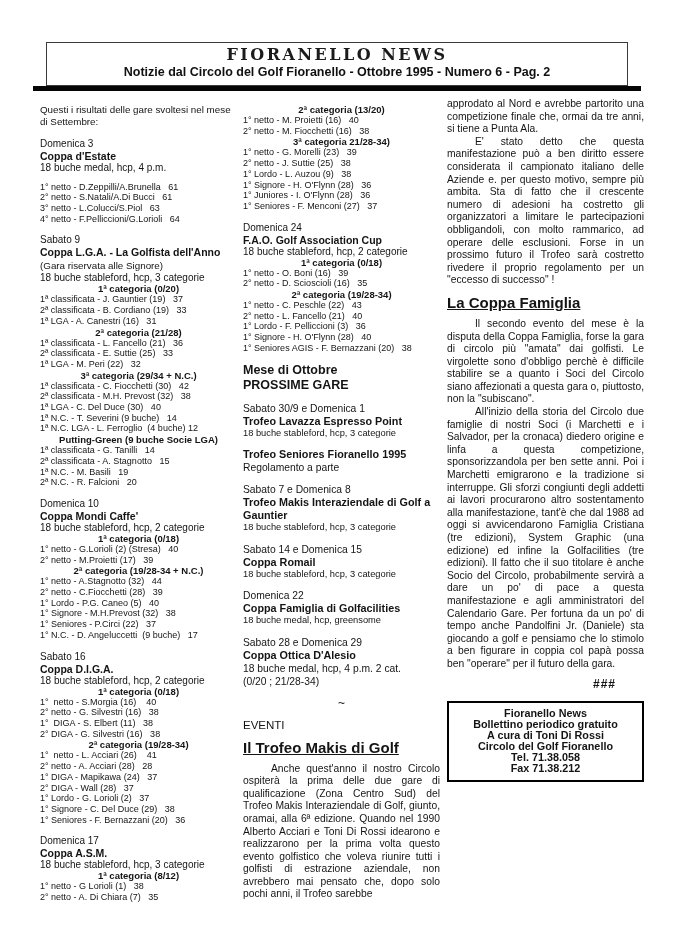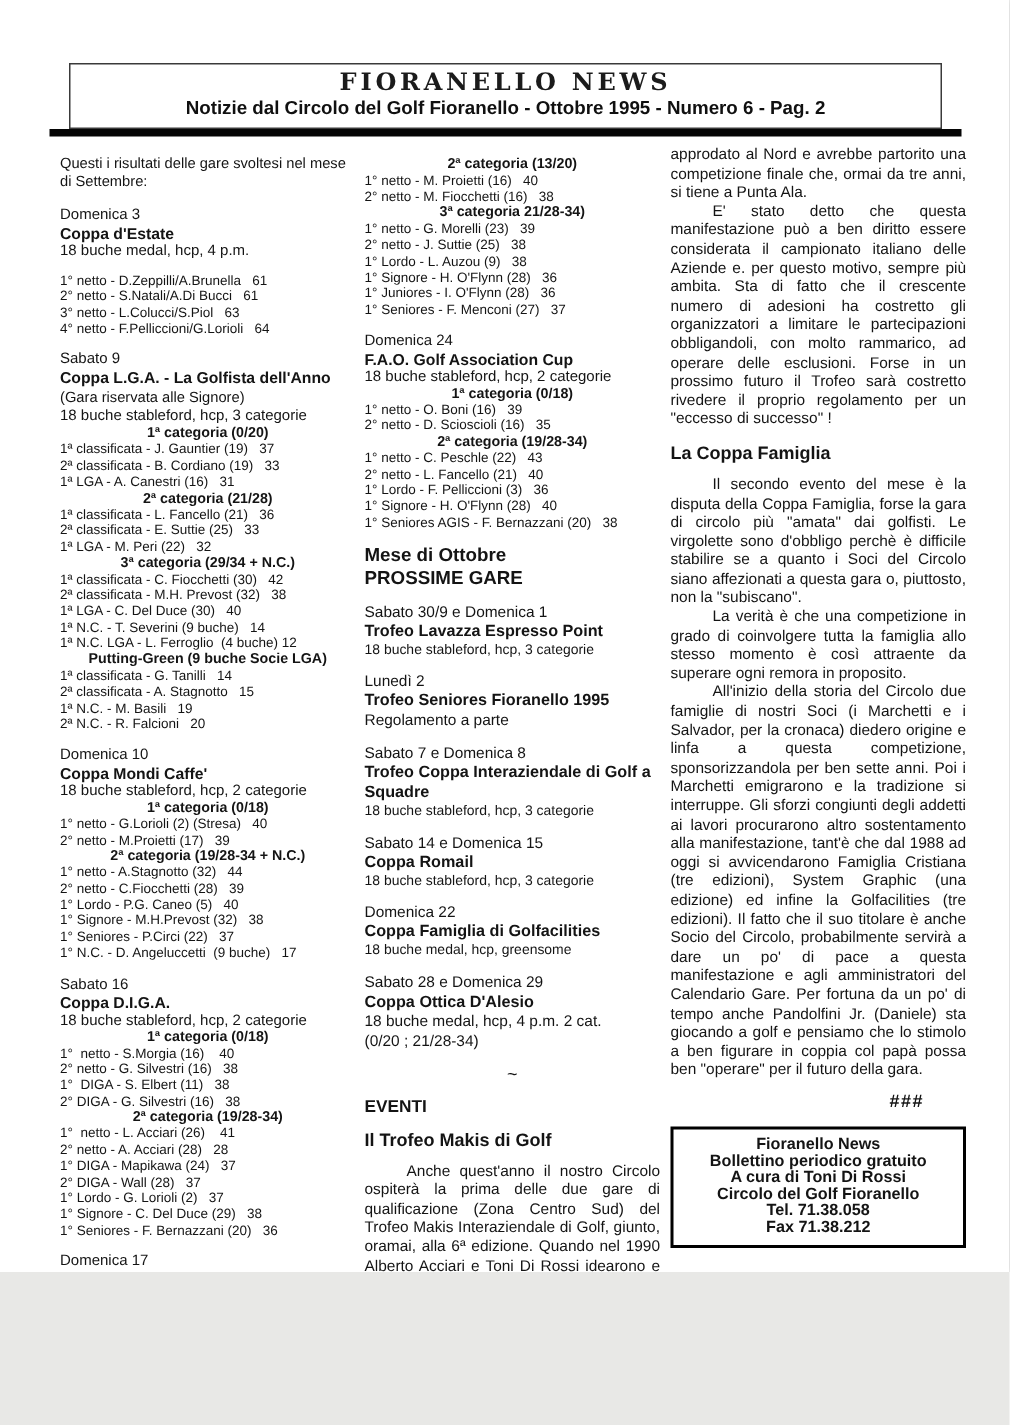--- a/index.html
+++ b/index.html
@@ -1,17 +1,17 @@
 <!DOCTYPE html>
 <html><head>
 <meta charset="utf-8">
 <style>
   html,body{margin:0;padding:0;background:#e8e8e6;}
   .page{
-    position:relative;width:673px;height:848px;background:#ffffff;
+    position:relative;width:673px;height:950px;background:#ffffff;
     font-family:"Liberation Sans",sans-serif;color:#141414;overflow:hidden;
     box-shadow:0 0 4px rgba(0,0,0,.3);
   }
   .header-box{
     position:absolute;left:46px;top:42px;width:580px;
     border:1px solid #3a3a3a;text-align:center;padding:3px 0 5px;
     background:#fff;
   }
   .hdr-title{
     font-family:"DejaVu Serif",serif;font-weight:bold;font-size:16px;
@@ -27,22 +27,22 @@
 
   .b-intro{font-size:9.8px;line-height:11.8px;}
   .b-date{font-size:10px;line-height:12px;margin-top:1px;}
   .b-title,.b-titlemix{font-size:10.5px;font-weight:bold;line-height:12px;}
   .b-titlemix .norm{font-weight:normal;font-size:9.8px;}
   .b-sub{font-size:10px;line-height:11px;}
   .b-cat{font-size:9.5px;font-weight:bold;text-align:center;line-height:11px;}
   .b-res{font-size:9px;line-height:10.7px;white-space:pre-wrap;}
   .b-gap{height:9px;}
   .b-h1{font-size:12.5px;font-weight:bold;line-height:15px;}
-  .b-h2{font-size:11.5px;font-weight:bold;line-height:14px;}
-  .b-h3{font-size:12px;font-weight:bold;line-height:13px;}
+  .b-h2{font-size:11.5px;font-weight:normal;line-height:14px;}
+  .b-h3{font-size:15px;font-weight:bold;line-height:13px;text-decoration:underline;}
   .b-par,.b-pari{font-size:10.3px;line-height:12.6px;text-align:justify;}
   .b-pari{text-indent:28px;}
   .b-gdate{font-size:10.3px;line-height:13px;}
   .b-gtitle{font-size:10.8px;font-weight:bold;line-height:13px;}
   .b-gsub{font-size:9.3px;line-height:11.5px;}
   .b-plain{font-size:10.3px;line-height:13px;}
   .b-tilde{text-align:center;font-size:12px;line-height:12px;}
   .b-hash{text-align:right;font-weight:bold;font-size:12px;letter-spacing:1px;
           padding-right:28px;margin-top:6px;}
   .b-box{
@@ -159,26 +159,25 @@
       <div class="b-res">1° Signore - H. O'Flynn (28)   40</div>
       <div class="b-res">1° Seniores AGIS - F. Bernazzani (20)   38</div>
       <div class="b-gap"></div>
       <div class="b-h1">Mese di Ottobre</div>
       <div class="b-h1">PROSSIME GARE</div>
       <div class="b-gap"></div>
       <div class="b-gdate">Sabato 30/9 e Domenica  1</div>
       <div class="b-gtitle">Trofeo Lavazza Espresso Point</div>
       <div class="b-gsub">18 buche stableford, hcp, 3 categorie</div>
       <div class="b-gap"></div>
-      <div class="b-gdate">Lunedì 2</div>
       <div class="b-gtitle">Trofeo Seniores Fioranello 1995</div>
       <div class="b-plain">Regolamento a parte</div>
       <div class="b-gap"></div>
       <div class="b-gdate">Sabato 7 e Domenica 8</div>
-      <div class="b-gtitle">Trofeo Coppa Interaziendale di Golf a Squadre</div>
+      <div class="b-gtitle">Trofeo Makis Interaziendale di Golf a Gauntier</div>
       <div class="b-gsub">18 buche stableford, hcp, 3 categorie</div>
       <div class="b-gap"></div>
       <div class="b-gdate">Sabato 14 e Domenica 15</div>
       <div class="b-gtitle">Coppa Romail</div>
       <div class="b-gsub">18 buche stableford, hcp, 3 categorie</div>
       <div class="b-gap"></div>
       <div class="b-gdate">Domenica 22</div>
       <div class="b-gtitle">Coppa Famiglia di Golfacilities</div>
       <div class="b-gsub">18 buche medal, hcp, greensome</div>
       <div class="b-gap"></div>
@@ -195,21 +194,20 @@
       <div class="b-gap"></div>
       <div class="b-pari">Anche quest'anno il nostro Circolo ospiterà la prima delle due gare di qualificazione (Zona Centro Sud) del Trofeo Makis Interaziendale di Golf, giunto, oramai, alla 6ª edizione. Quando nel 1990 Alberto Acciari e Toni Di Rossi idearono e realizzarono per la prima volta questo evento golfistico che voleva riunire tutti i golfisti di estrazione aziendale, non avrebbero mai pensato che, dopo solo pochi anni, il Trofeo sarebbe</div>
     </div>
   <div class="col col-right">
       <div class="b-par">approdato al Nord e avrebbe partorito una competizione finale che, ormai da tre anni, si tiene a Punta Ala.</div>
       <div class="b-pari">E' stato detto che questa manifestazione può a ben diritto essere considerata il campionato italiano delle Aziende e. per questo motivo, sempre più ambita. Sta di fatto che il crescente numero di adesioni ha costretto gli organizzatori a limitare le partecipazioni obbligandoli, con molto rammarico, ad operare delle esclusioni. Forse in un prossimo futuro il Trofeo sarà costretto rivedere il proprio regolamento per un "eccesso di successo" !</div>
       <div class="b-gap"></div>
       <div class="b-h3">La Coppa Famiglia</div>
       <div class="b-gap"></div>
       <div class="b-pari">Il secondo evento del mese è la disputa della Coppa Famiglia, forse la gara di circolo più "amata" dai golfisti. Le virgolette sono d'obbligo perchè è difficile stabilire se a quanto i Soci del Circolo siano affezionati a questa gara o,  piuttosto, non la "subiscano".</div>
-      <div class="b-pari">La verità è che una competizione in grado di coinvolgere tutta la famiglia allo stesso momento è così attraente da superare ogni remora in proposito.</div>
       <div class="b-pari">All'inizio della storia del Circolo due famiglie di nostri Soci (i Marchetti e i Salvador, per la cronaca) diedero origine e linfa a questa competizione, sponsorizzandola per ben sette anni. Poi i Marchetti emigrarono e la tradizione si interruppe. Gli sforzi congiunti degli addetti ai lavori procurarono altro sostentamento alla manifestazione, tant'è che dal 1988 ad oggi si avvicendarono Famiglia Cristiana (tre edizioni), System Graphic (una edizione) ed infine la Golfacilities (tre edizioni). Il fatto che il suo titolare è anche Socio del Circolo, probabilmente servirà a dare un po' di pace a questa manifestazione e agli amministratori del Calendario Gare. Per fortuna  da un po' di tempo anche Pandolfini Jr. (Daniele) sta giocando a golf e pensiamo che lo stimolo a ben figurare in coppia col papà possa ben "operare" per il futuro della gara.</div>
       <div class="b-hash">###</div>
       <div class="b-box">
         <div>Fioranello News</div>
         <div>Bollettino periodico gratuito</div>
         <div>A cura di Toni Di Rossi</div>
         <div>Circolo del Golf Fioranello</div>
         <div>Tel. 71.38.058</div>
         <div>Fax 71.38.212</div>
       </div>

